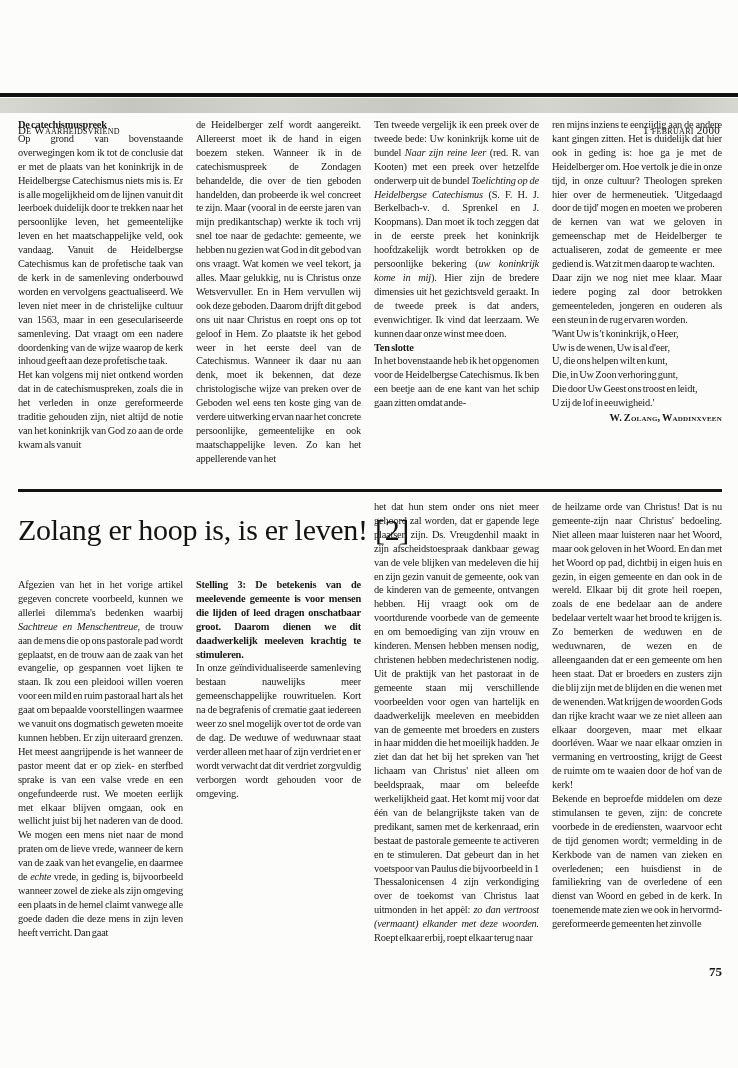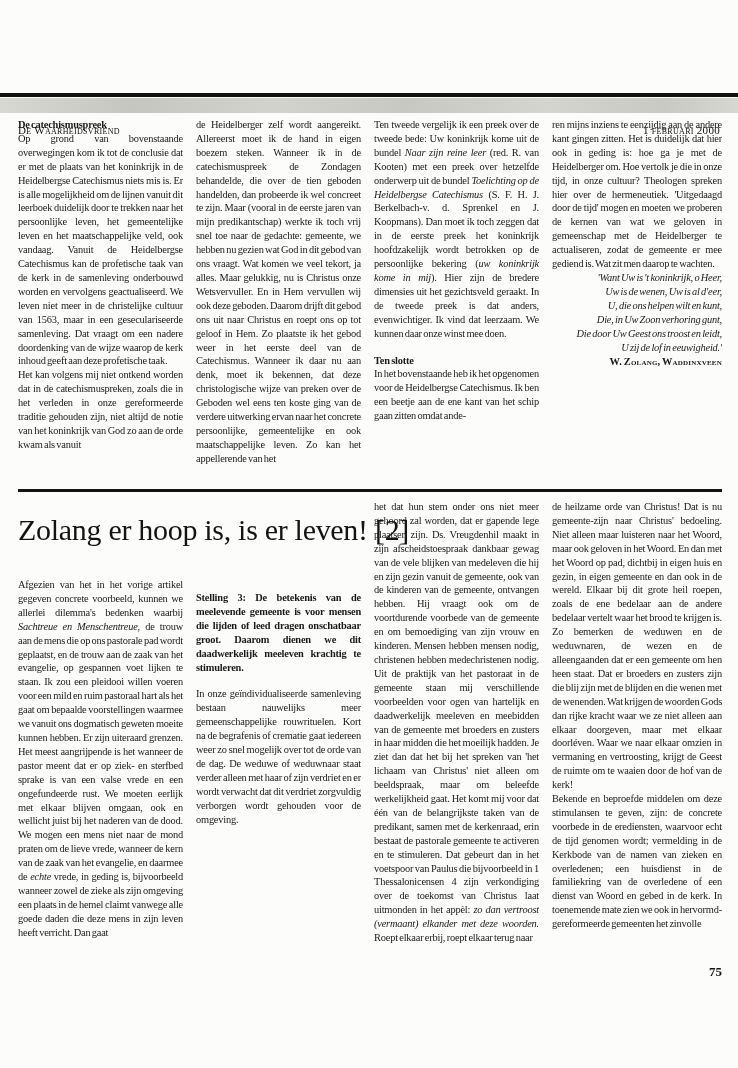--- a/index.html
+++ b/index.html
@@ -43,24 +43,24 @@
     font-size:30px;font-weight:400;text-align:center;letter-spacing:-.3px;
     color:#141414;white-space:nowrap;
   }
   .bc0{left:18px;top:81px;height:384px;}
   .bc1{left:196px;top:81px;height:384px;}
   .bc2{left:374px;top:3px;height:462px;}
   .bc3{left:552px;top:3px;width:170px;height:462px;}
 
   
   .para{margin:0;}
-  .gap{margin-top:13px;}
+  .gap{}
   .col-heading{font-weight:bold;}
   .para.bold{font-weight:bold;}
-  .poem{font-style:italic;text-align:right;}
+  .poem{text-align:left;}
   .poem-line{white-space:nowrap;}
   .signature{
     text-align:right;font-weight:bold;font-variant:small-caps;
     margin-top:1px;letter-spacing:.2px;
   }
   .page-number{
     position:absolute;left:690px;top:964px;width:32px;text-align:right;
     font-weight:bold;font-size:13px;color:#161616;
   }
 </style>
@@ -85,20 +85,21 @@
     <div class="col tc1">
         <p class="para"><span>de Heidelberger zelf wordt aangereikt. Allereerst moet ik de hand in eigen boezem steken. Wanneer ik in de catechismuspreek de Zondagen behandelde, die over de tien geboden handelden, dan probeerde ik wel concreet te zijn. Maar (vooral in de eerste jaren van mijn predikantschap) werkte ik toch vrij snel toe naar de gedachte: gemeente, we hebben nu gezien wat God in dit gebod van ons vraagt. Wat komen we veel tekort, ja alles. Maar gelukkig, nu is Christus onze Wetsvervuller. En in Hem vervullen wij ook deze geboden. Daarom drijft dit gebod ons uit naar Christus en roept ons op tot geloof in Hem. Zo plaatste ik het gebod weer in het eerste deel van de Catechismus. Wanneer ik daar nu aan denk, moet ik bekennen, dat deze christologische wijze van preken over de Geboden wel eens ten koste ging van de verdere uitwerking ervan naar het concrete persoonlijke, gemeentelijke en ook maatschappelijke leven. Zo kan het appellerende van het</span></p>
       </div>
     <div class="col tc2">
         <p class="para"><span>Ten tweede vergelijk ik een preek over de tweede bede: Uw koninkrijk kome uit de bundel </span><em>Naar zijn reine leer</em><span> (red. R. van Kooten) met een preek over hetzelfde onderwerp uit de bundel </span><em>Toelichting op de Heidelbergse Catechismus</em><span> (S. F. H. J. Berkelbach-v. d. Sprenkel en J. Koopmans). Dan moet ik toch zeggen dat in de eerste preek het koninkrijk hoofdzakelijk wordt betrokken op de persoonlijke bekering (</span><em>uw koninkrijk kome in mij</em><span>). Hier zijn de bredere dimensies uit het gezichtsveld geraakt. In de tweede preek is dat anders, evenwichtiger. Ik vind dat leerzaam. We kunnen daar onze winst mee doen.</span></p>
         <div class="col-heading gap">Ten slotte</div>
         <p class="para"><span>In het bovenstaande heb ik het opgenomen voor de Heidelbergse Catechismus. Ik ben een beetje aan de ene kant van het schip gaan zitten omdat ande-</span></p>
       </div>
     <div class="col tc3">
         <p class="para"><span>ren mijns inziens te eenzijdig aan de andere kant gingen zitten. Het is duidelijk dat hier ook in geding is: hoe ga je met de Heidelberger om. Hoe vertolk je die in onze tijd, in onze cultuur? Theologen spreken hier over de hermeneutiek. 'Uitgedaagd door de tijd' mogen en moeten we proberen de kernen van wat we geloven in gemeenschap met de Heidelberger te actualiseren, zodat de gemeente er mee gediend is. Wat zit men daarop te wachten.</span></p>
+        <p class="para"><span>Daar zijn we nog niet mee klaar. Maar iedere poging zal door betrokken gemeenteleden, jongeren en ouderen als een steun in de rug ervaren worden.</span></p>
         <div class="poem">
           <div class="poem-line">'Want Uw is 't koninkrijk, o Heer,</div>
           <div class="poem-line">Uw is de wenen, Uw is al d'eer,</div>
           <div class="poem-line">U, die ons helpen wilt en kunt,</div>
           <div class="poem-line">Die, in Uw Zoon verhoring gunt,</div>
           <div class="poem-line">Die door Uw Geest ons troost en leidt,</div>
           <div class="poem-line">U zij de lof in eeuwigheid.'</div>
         </div>
         <div class="signature">W. Zolang, Waddinxveen</div>
       </div>

